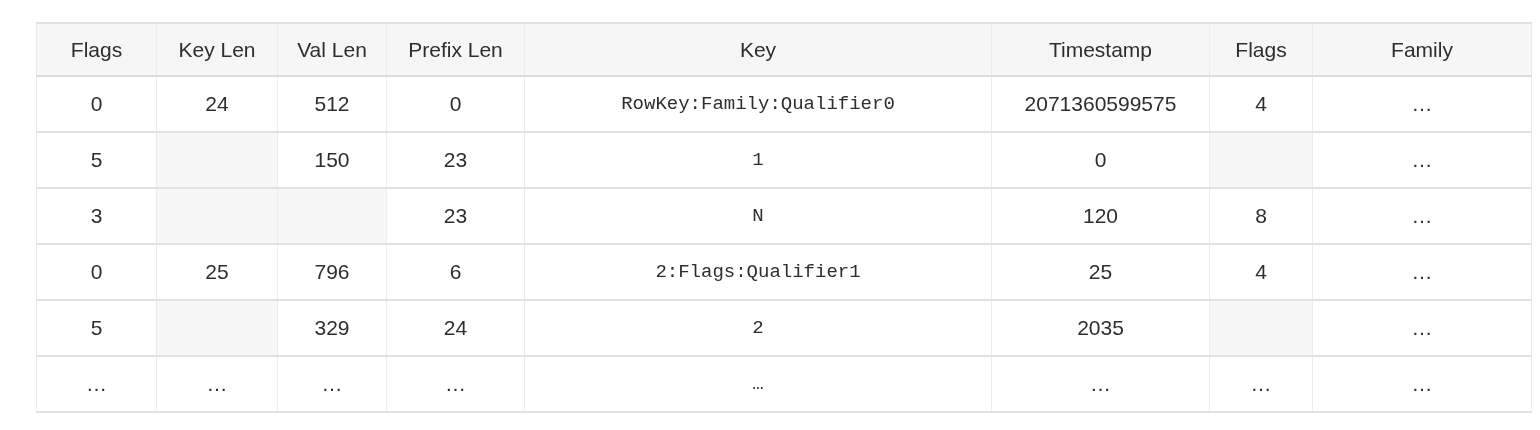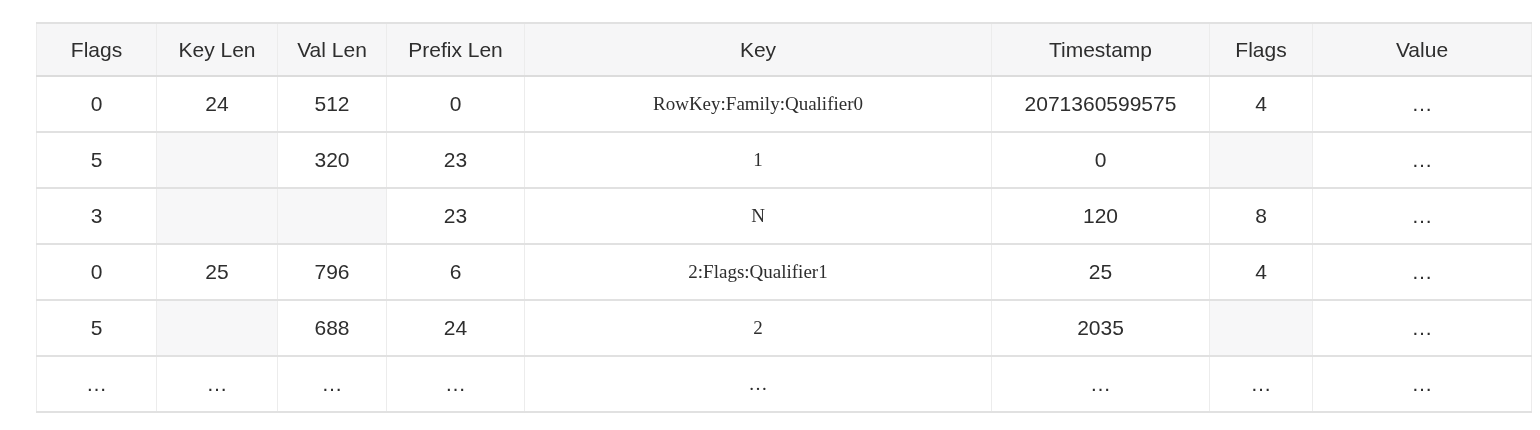--- a/index.html
+++ b/index.html
@@ -38,21 +38,21 @@
   thead th {
     background: #f6f6f7;
     height: 51px;
     border-bottom: 2px solid #dcdcdc;
   }
   tbody td {
     height: 54px;
     background: #ffffff;
   }
   tbody td.mono {
-    font-family: Liberation Serif, serif;
+    font-family: Liberation Mono, monospace;
     font-size: 19px;
   }
   tbody td.empty {
     background: #f7f7f8;
   }
   
   col.c0 { width: 120px; }
   col.c1 { width: 121px; }
   col.c2 { width: 109px; }
   col.c3 { width: 138px; }
@@ -78,38 +78,38 @@
     </colgroup>
     <thead>
       <tr>
         <th>Flags</th>
         <th>Key Len</th>
         <th>Val Len</th>
         <th>Prefix Len</th>
         <th>Key</th>
         <th>Timestamp</th>
         <th>Flags</th>
-        <th>Value</th>
+        <th>Family</th>
       </tr>
     </thead>
     <tbody>
         <tr>
           <td>0</td>
           <td>24</td>
           <td>512</td>
           <td>0</td>
           <td class="mono">RowKey:Family:Qualifier0</td>
           <td>2071360599575</td>
           <td>4</td>
           <td>…</td>
         </tr>
         <tr>
           <td>5</td>
           <td class="empty"></td>
-          <td>320</td>
+          <td>150</td>
           <td>23</td>
           <td class="mono">1</td>
           <td>0</td>
           <td class="empty"></td>
           <td>…</td>
         </tr>
         <tr>
           <td>3</td>
           <td class="empty"></td>
           <td class="empty"></td>
@@ -125,21 +125,21 @@
           <td>796</td>
           <td>6</td>
           <td class="mono">2:Flags:Qualifier1</td>
           <td>25</td>
           <td>4</td>
           <td>…</td>
         </tr>
         <tr>
           <td>5</td>
           <td class="empty"></td>
-          <td>688</td>
+          <td>329</td>
           <td>24</td>
           <td class="mono">2</td>
           <td>2035</td>
           <td class="empty"></td>
           <td>…</td>
         </tr>
         <tr>
           <td>…</td>
           <td>…</td>
           <td>…</td>

